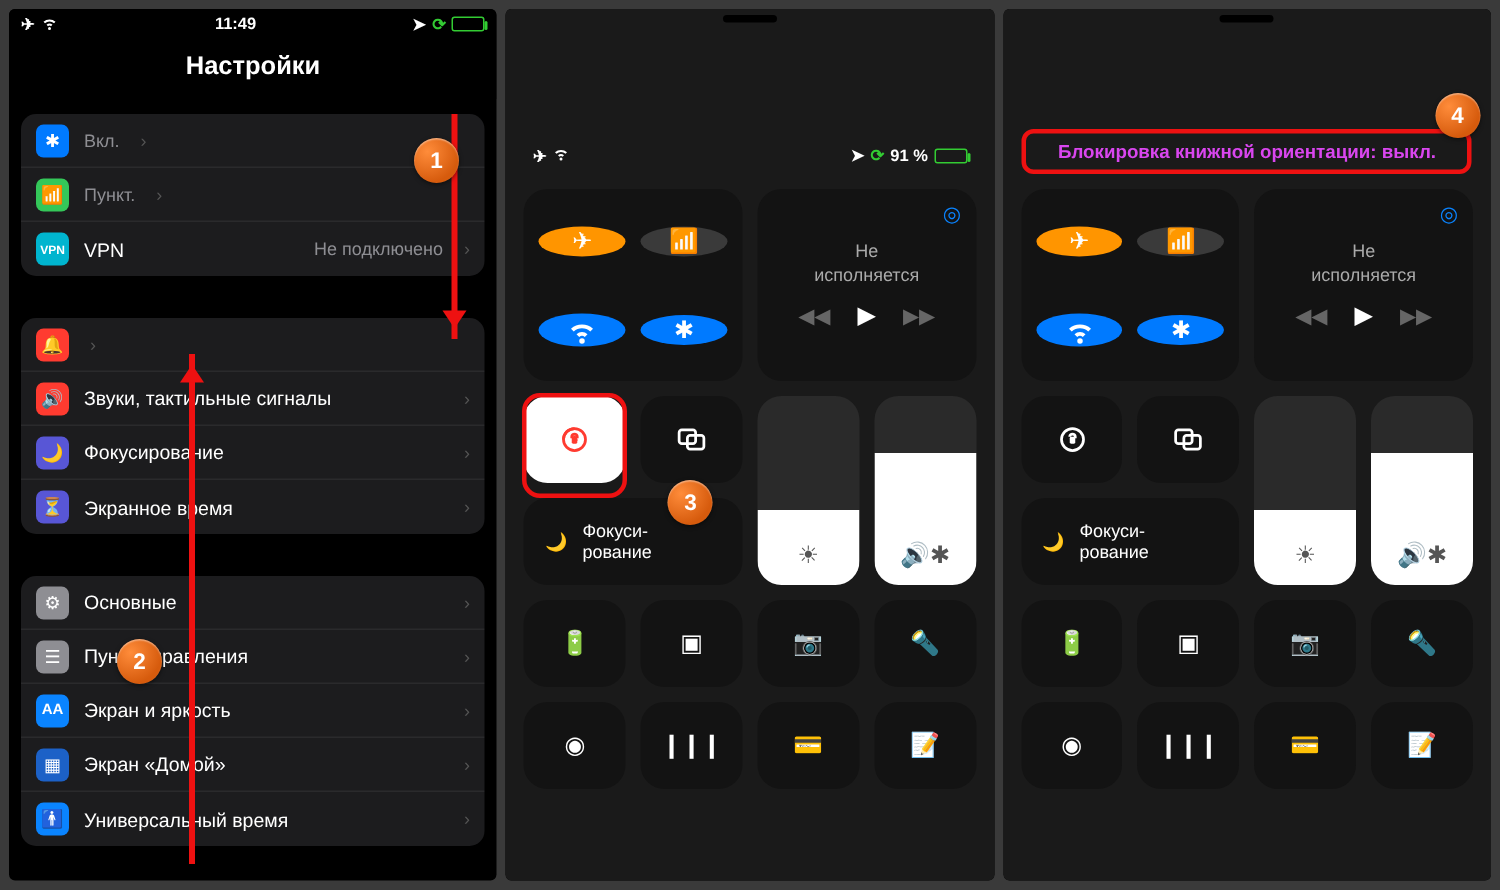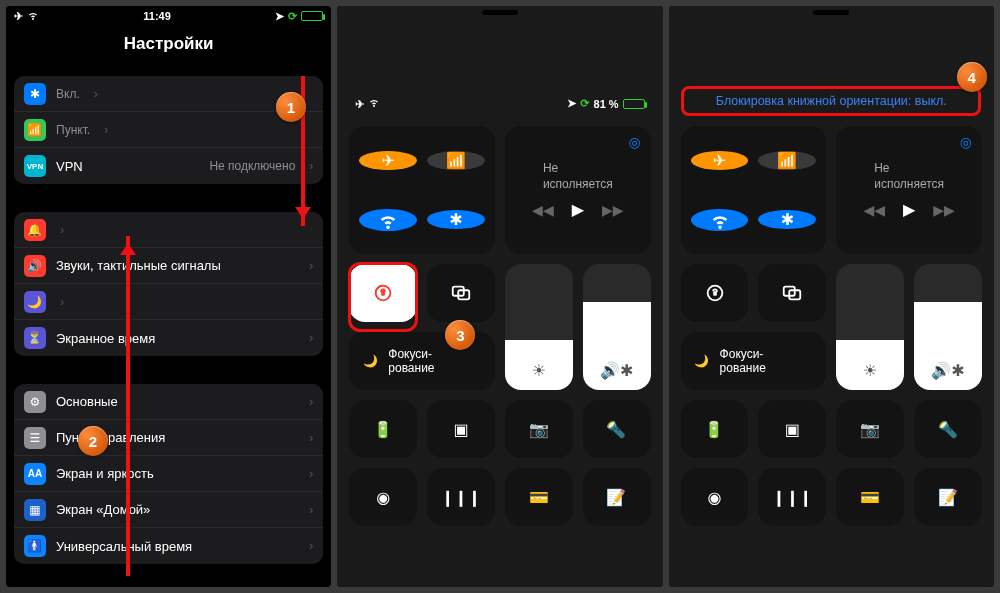--- a/index.html
+++ b/index.html
@@ -144,21 +144,21 @@
     display:flex; align-items:center; justify-content:center;
   }
   .cbtn.orange{ background:#ff9500;}
   .cbtn.blue  { background:#007aff;}
   .cbtn.off   { background:#3a3a3a;}
   .media {
     grid-column:3/5; grid-row:1;
     flex-direction:column; gap:8px; font-size:12px; color:#aaa;
     padding:10px;
   }
-  .media .title{ text-align:left; line-height:1.3;}
+  .media .title{ text-align:center; line-height:1.3;}
   .media .ctrl{ display:flex; gap:18px; color:#666; font-size:14px; align-items:center;}
   .media .ctrl .play{ color:#fff; font-size:16px;}
   .airplay{ position:absolute; top:8px; right:10px; color:#0a84ff; font-size:14px;}
 
   
   .t-lock   { grid-column:1; grid-row:2;}
   .t-mirror { grid-column:2; grid-row:2;}
   .t-bright { grid-column:3; grid-row:2/4; background:#2a2a2a;}
   .t-vol    { grid-column:4; grid-row:2/4; background:#2a2a2a;}
   .t-focus  { grid-column:1/3; grid-row:3; justify-content:flex-start; padding:0 14px; gap:10px; font-size:12px;}
@@ -175,21 +175,21 @@
   .tile svg{ width:22px; height:22px; }
 
   
   .hl {
     position:absolute; border:3px solid #e11; border-radius:12px;
     z-index:20; pointer-events:none;
   }
 
   .banner {
     position:absolute; top:88px; left:14px; right:14px;
-    text-align:center; color:#3b82f6; font-size:12.5px; font-weight:400;
+    text-align:center; color:#d946ef; font-size:12.5px; font-weight:700;
     z-index:5;
   }
 </style>
 </head>
 <body>
 
 <div class="phone">
   <div class="status-sm">
     <div class="left">
       <span>✈</span>
@@ -245,20 +245,21 @@
       <div class="icon ic-red">
           <span>🔊</span>
         </div>
       <div class="label">Звуки, тактильные сигналы</div>
       <div class="chev">›</div>
     </div>
     <div class="row">
       <div class="icon ic-indigo">
           <span>🌙</span>
         </div>
+      <div class="label">Фокусирование</div>
       <div class="chev">›</div>
     </div>
     <div class="row">
       <div class="icon ic-indigo">
           <span>⏳</span>
         </div>
       <div class="label">Экранное время</div>
       <div class="chev">›</div>
     </div>
   </div>
@@ -315,21 +316,21 @@
         <span>✈</span>
         <span>
           <svg viewBox="0 0 24 24" width="12" height="12" fill="#fff">
               <path d="M12 18a2 2 0 100 4 2 2 0 000-4zm-4-3a6 6 0 018 0l-2 2a3 3 0 00-4 0zm-4-4a12 12 0 0116 0l-2 2a9 9 0 00-12 0z"></path>
             </svg>
         </span>
       </div>
       <div class="right">
         <span>➤</span>
         <span style="color:#3c3">⟳</span>
-        <span>81 %</span>
+        <span>91 %</span>
         <span class="battery"><span class="fill"></span></span>
       </div>
     </div>
 
     <div class="cc-grid">
       <div class="tile conn dark">
         <div class="cbtn orange">✈</div>
         <div class="cbtn off">📶</div>
         <div class="cbtn blue">
           <svg viewBox="0 0 24 24" width="18" height="18" fill="#fff">

